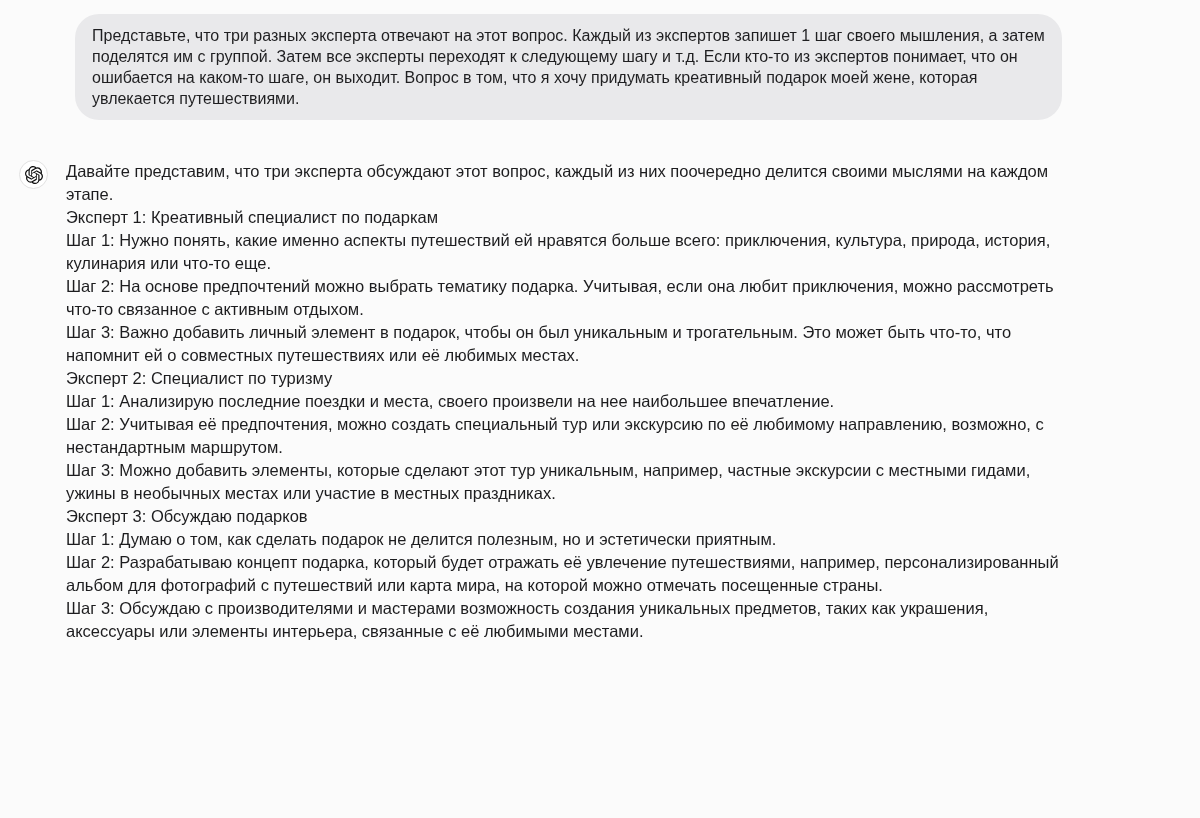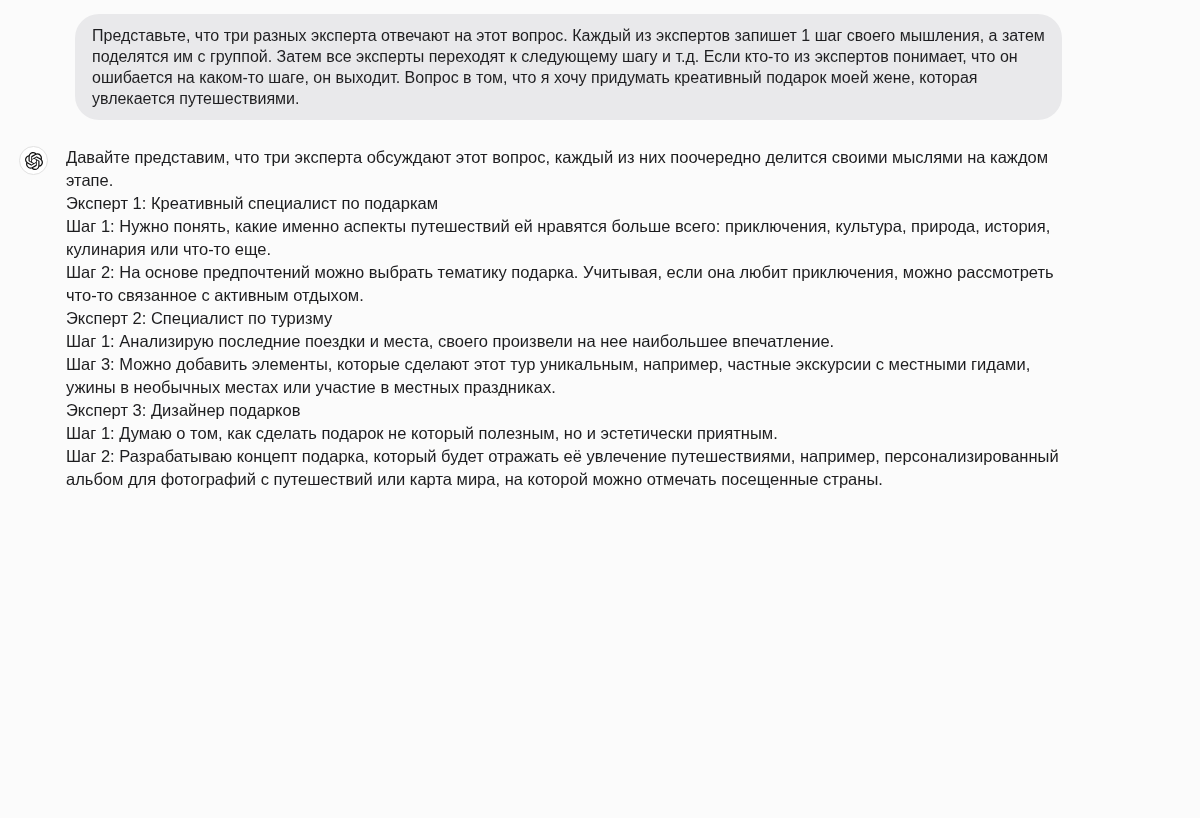--- a/index.html
+++ b/index.html
@@ -25,21 +25,21 @@
     background: #e9e9eb;
     border-radius: 24px;
     padding: 11px 17px;
     font-size: 16px;
     line-height: 21px;
     color: #1f1f21;
   }
   
   .assistant-row {
     position: relative;
-    margin-top: 26px;
+    margin-top: 40px;
     padding: 0 60px 0 66px;
   }
   .avatar {
     position: absolute;
     left: 19px;
     top: 0px;
     width: 29px;
     height: 29px;
     border-radius: 50%;
     background: #ffffff;
@@ -84,25 +84,28 @@
       </span>
     </div>
 
     <div class="assistant-content">
 
       <p class="intro">Давайте представим, что три эксперта обсуждают этот вопрос, каждый из них поочередно делится своими мыслями на каждом этапе.</p>
 
       <p class="expert-heading">Эксперт 1: Креативный специалист по подаркам</p>
       <p class="step"><strong>Шаг 1:</strong> <span>Нужно понять, какие именно аспекты путешествий ей нравятся больше всего: приключения, культура, природа, история, кулинария или что-то еще.</span></p>
       <p class="step"><strong>Шаг 2:</strong> <span>На основе предпочтений можно выбрать тематику подарка. Учитывая, если она любит приключения, можно рассмотреть что-то связанное с активным отдыхом.</span></p>
+      <p class="step"><strong>Шаг 3:</strong> <span>Важно добавить личный элемент в подарок, чтобы он был уникальным и трогательным. Это может быть что-то, что напомнит ей о совместных путешествиях или её любимых местах.</span></p>
 
       <p class="expert-heading">Эксперт 2: Специалист по туризму</p>
       <p class="step"><strong>Шаг 1:</strong> <span>Анализирую последние поездки и места, своего произвели на нее наибольшее впечатление.</span></p>
+      <p class="step"><strong>Шаг 2:</strong> <span>Учитывая её предпочтения, можно создать специальный тур или экскурсию по её любимому направлению, возможно, с нестандартным маршрутом.</span></p>
       <p class="step"><strong>Шаг 3:</strong> <span>Можно добавить элементы, которые сделают этот тур уникальным, например, частные экскурсии с местными гидами, ужины в необычных местах или участие в местных праздниках.</span></p>
 
-      <p class="expert-heading">Эксперт 3: Дизайнер подарков</p>
-      <p class="step"><strong>Шаг 1:</strong> <span>Думаю о том, как сделать подарок не который полезным, но и эстетически приятным.</span></p>
+      <p class="expert-heading">Эксперт 3: Обсуждаю подарков</p>
+      <p class="step"><strong>Шаг 1:</strong> <span>Думаю о том, как сделать подарок не делится полезным, но и эстетически приятным.</span></p>
       <p class="step"><strong>Шаг 2:</strong> <span>Разрабатываю концепт подарка, который будет отражать её увлечение путешествиями, например, персонализированный альбом для фотографий с путешествий или карта мира, на которой можно отмечать посещенные страны.</span></p>
+      <p class="step"><strong>Шаг 3:</strong> <span>Обсуждаю с производителями и мастерами возможность создания уникальных предметов, таких как украшения, аксессуары или элементы интерьера, связанные с её любимыми местами.</span></p>
 
     </div>
   </div>
 
 </div>
 
 </body></html>

